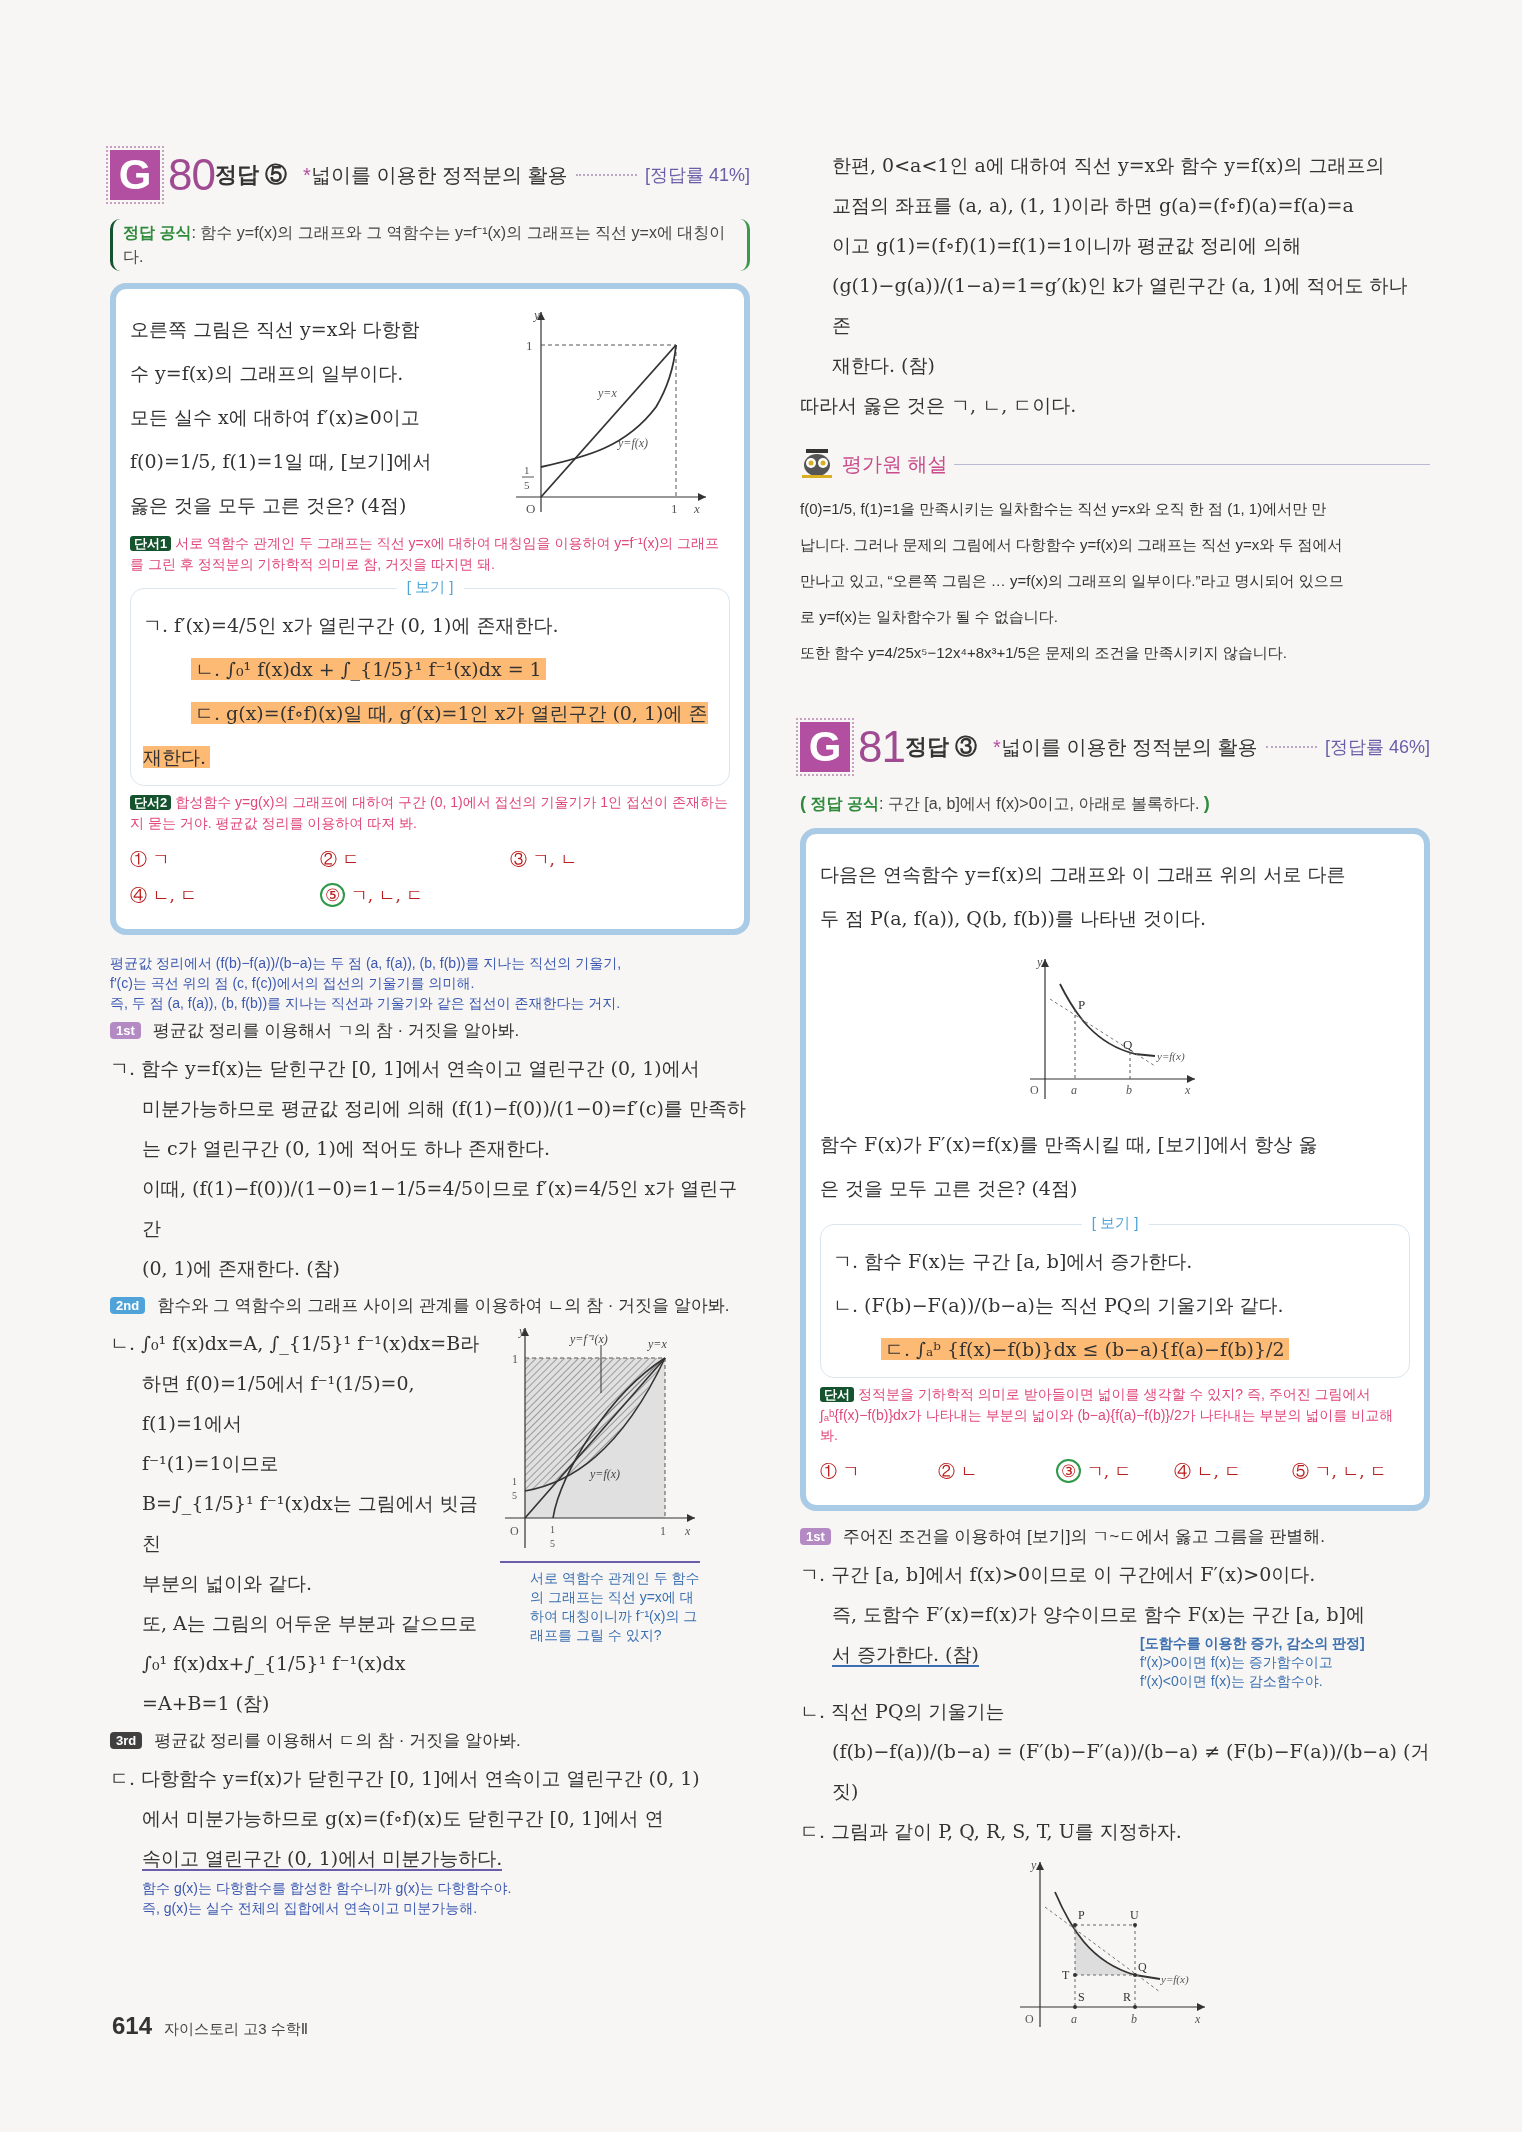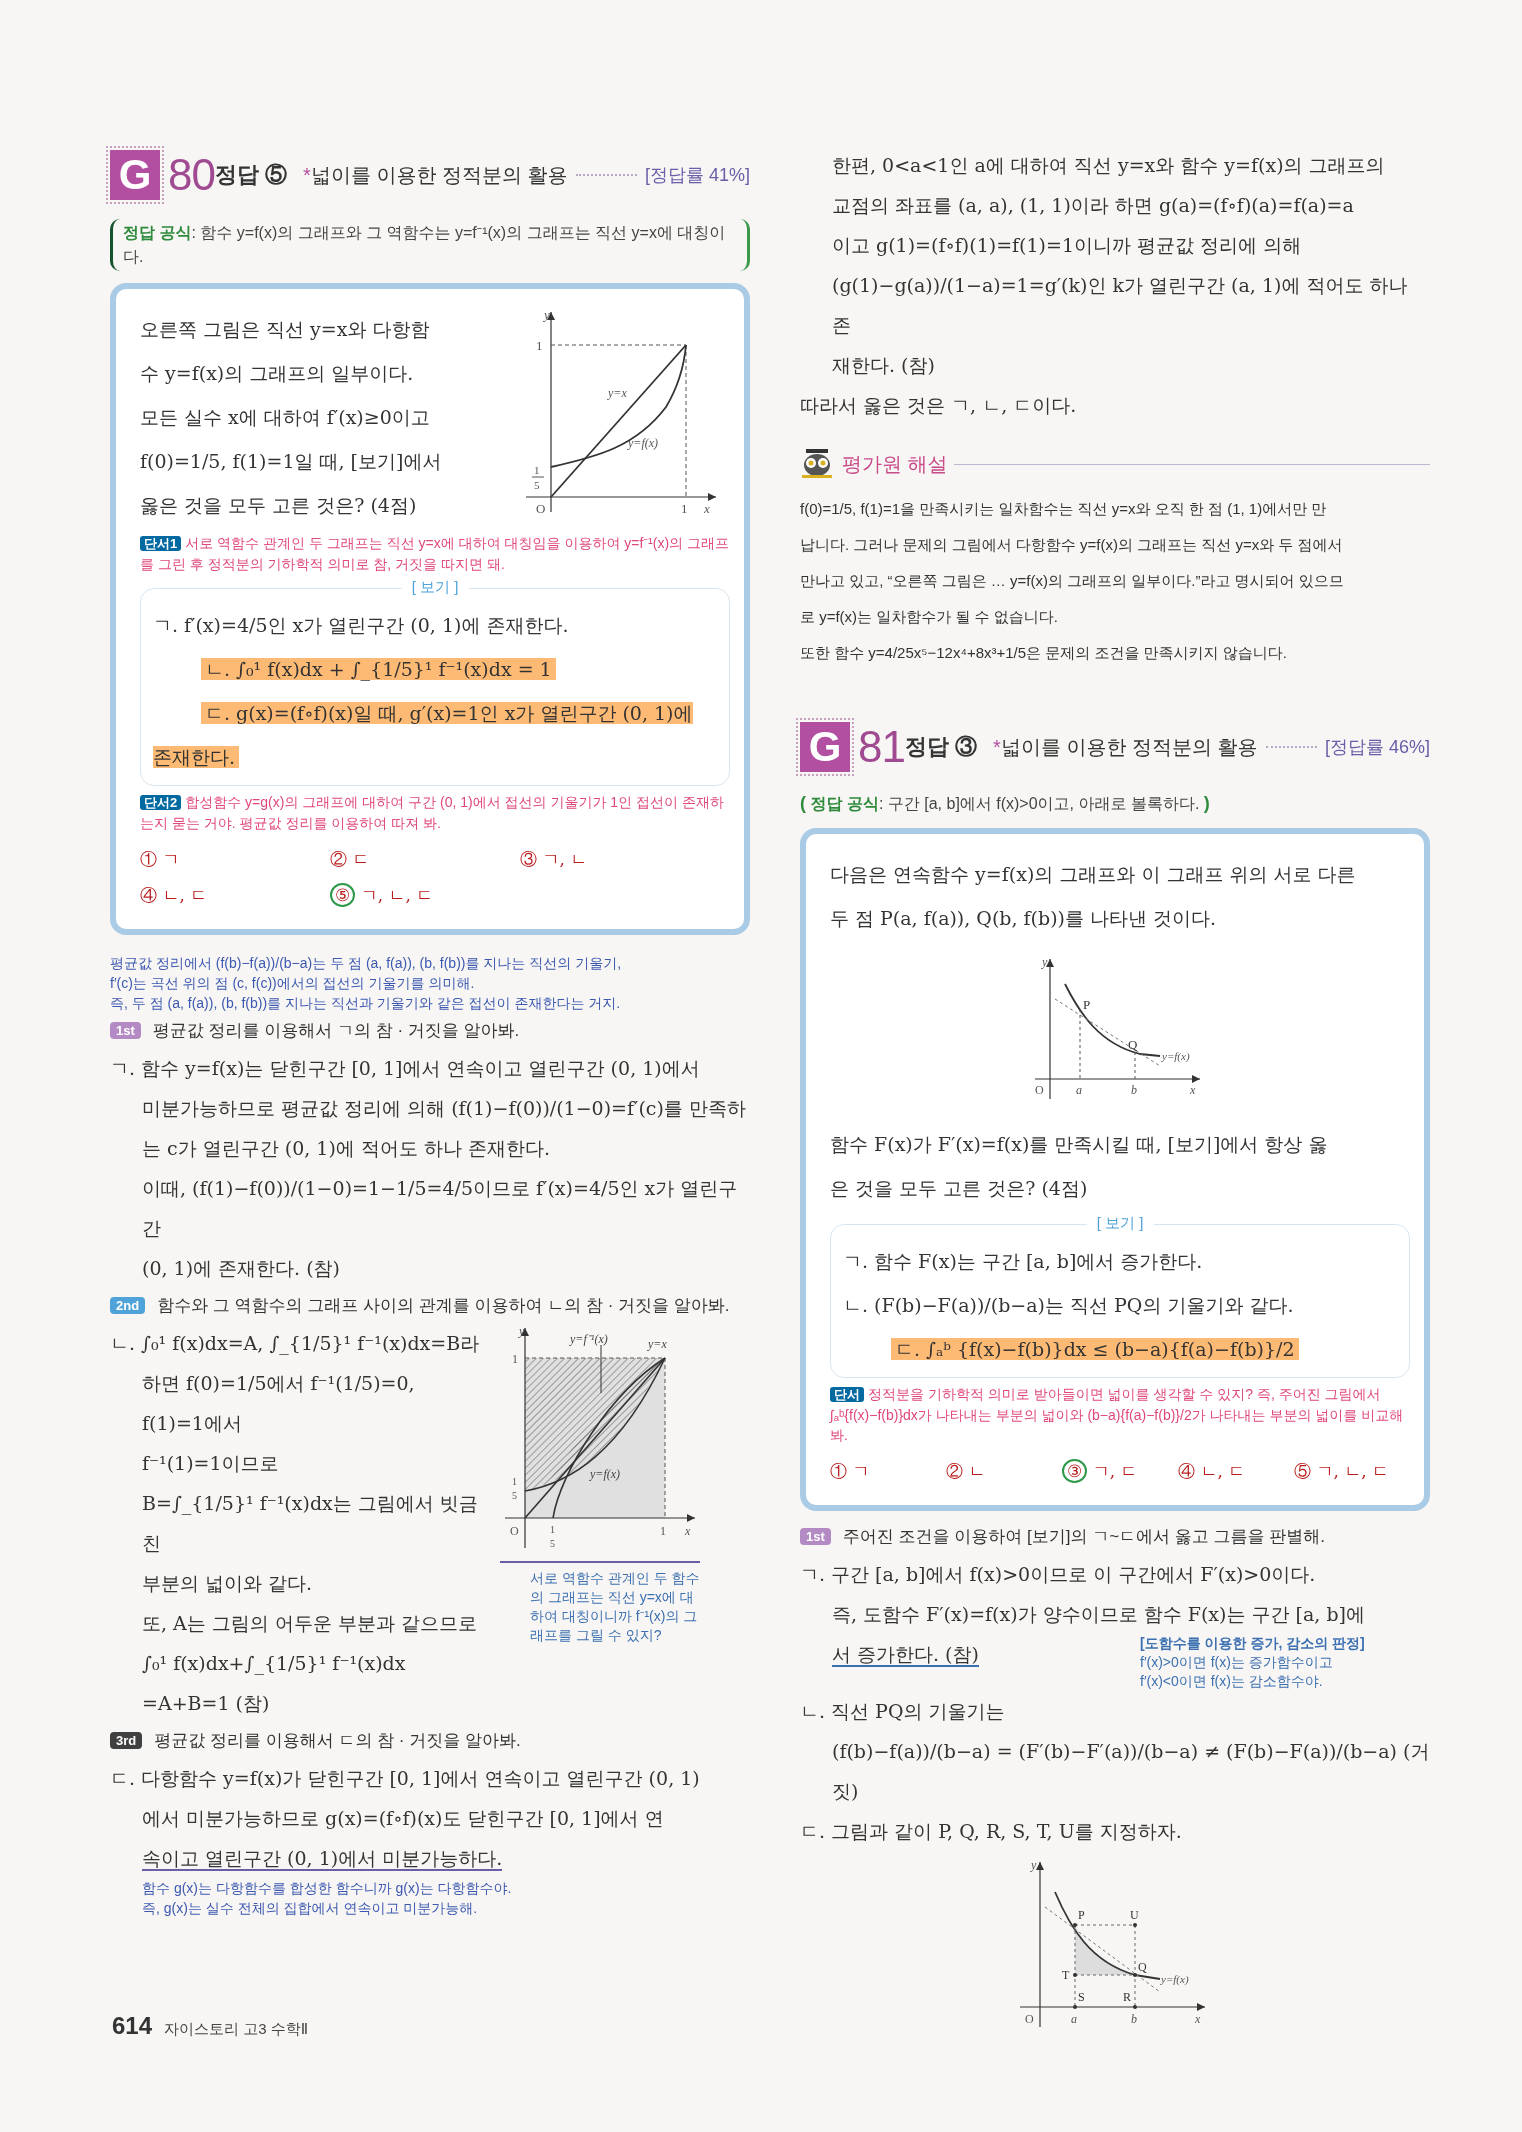--- a/index.html
+++ b/index.html
@@ -16,24 +16,24 @@
   .topic { font-family: "Liberation Sans", sans-serif; font-size: 20px; color: #333; margin-left: 16px; }
   .topic .star { color: #b24fa0; }
   .dots { flex: 1; border-bottom: 2px dotted #b9a8c6; margin: 0 8px; height: 1px; align-self: center; }
   .rate { font-family: "Liberation Sans", sans-serif; font-size: 18px; color: #6a5ea8; }
 
   .formula { font-family: "Liberation Sans", sans-serif; font-size: 16px; color: #444; margin: 14px 0 12px 0; padding: 2px 10px; border-left: 3px solid #14532d; border-right: 3px solid #3a9a4a; border-radius: 10px; line-height: 24px; }
   .formula b { color: #2f8a3c; }
   .formula.single { border: none; padding: 0; }
   .formula.single .par { color: #2f8a3c; font-weight: bold; font-size: 18px; }
 
-  .qbox { border: 6px solid #a9cbe6; border-radius: 16px; background: #fff; padding: 18px 14px 16px 24px; position: relative; }
+  .qbox { border: 6px solid #a9cbe6; border-radius: 16px; background: #fff; padding: 18px 14px 16px 14px; position: relative; }
   .qtext { font-size: 19px; line-height: 44px; color: #333; }
   .hint { font-family: "Liberation Sans", sans-serif; font-size: 14px; color: #e0487a; line-height: 20px; margin: 6px 0; }
-  .hint .tag { background: #0369a1; color: #fff; font-weight: bold; padding: 0 4px; border-radius: 3px; font-size: 13px; margin-right: 4px; }
+  .hint .tag { background: #14532d; color: #fff; font-weight: bold; padding: 0 4px; border-radius: 3px; font-size: 13px; margin-right: 4px; }
   .bogi { border: 1.5px solid #d9e6f0; border-radius: 14px; padding: 14px 12px 6px 12px; margin: 14px 0 6px 0; position: relative; }
   .bogi-title { position: absolute; top: -11px; left: 50%; transform: translateX(-50%); background: #fff; color: #4fa3d8; font-family: "Liberation Sans", sans-serif; font-size: 15px; padding: 0 10px; }
   .bogi-item { font-size: 19px; line-height: 44px; color: #333; }
   .hl { background: #fdba74; padding: 0 4px; margin-left: 48px; }
   .choices { display: grid; font-size: 17px; line-height: 36px; color: #b91c1c; margin-top: 8px; }
   .choice.correct .num { border: 2px solid #2f9a4a; border-radius: 50%; padding: 0 3px; }
 
   .note-blue { font-family: "Liberation Sans", sans-serif; font-size: 14px; color: #3c58b0; line-height: 20px; }
   .step { font-family: "Liberation Sans", sans-serif; font-size: 17px; color: #333; margin: 6px 0; display: flex; align-items: center; }
   .step .lbl { background: #b48ac4; color: #fff; font-weight: bold; font-size: 13px; border-radius: 4px; padding: 1px 6px; margin-right: 12px; }

